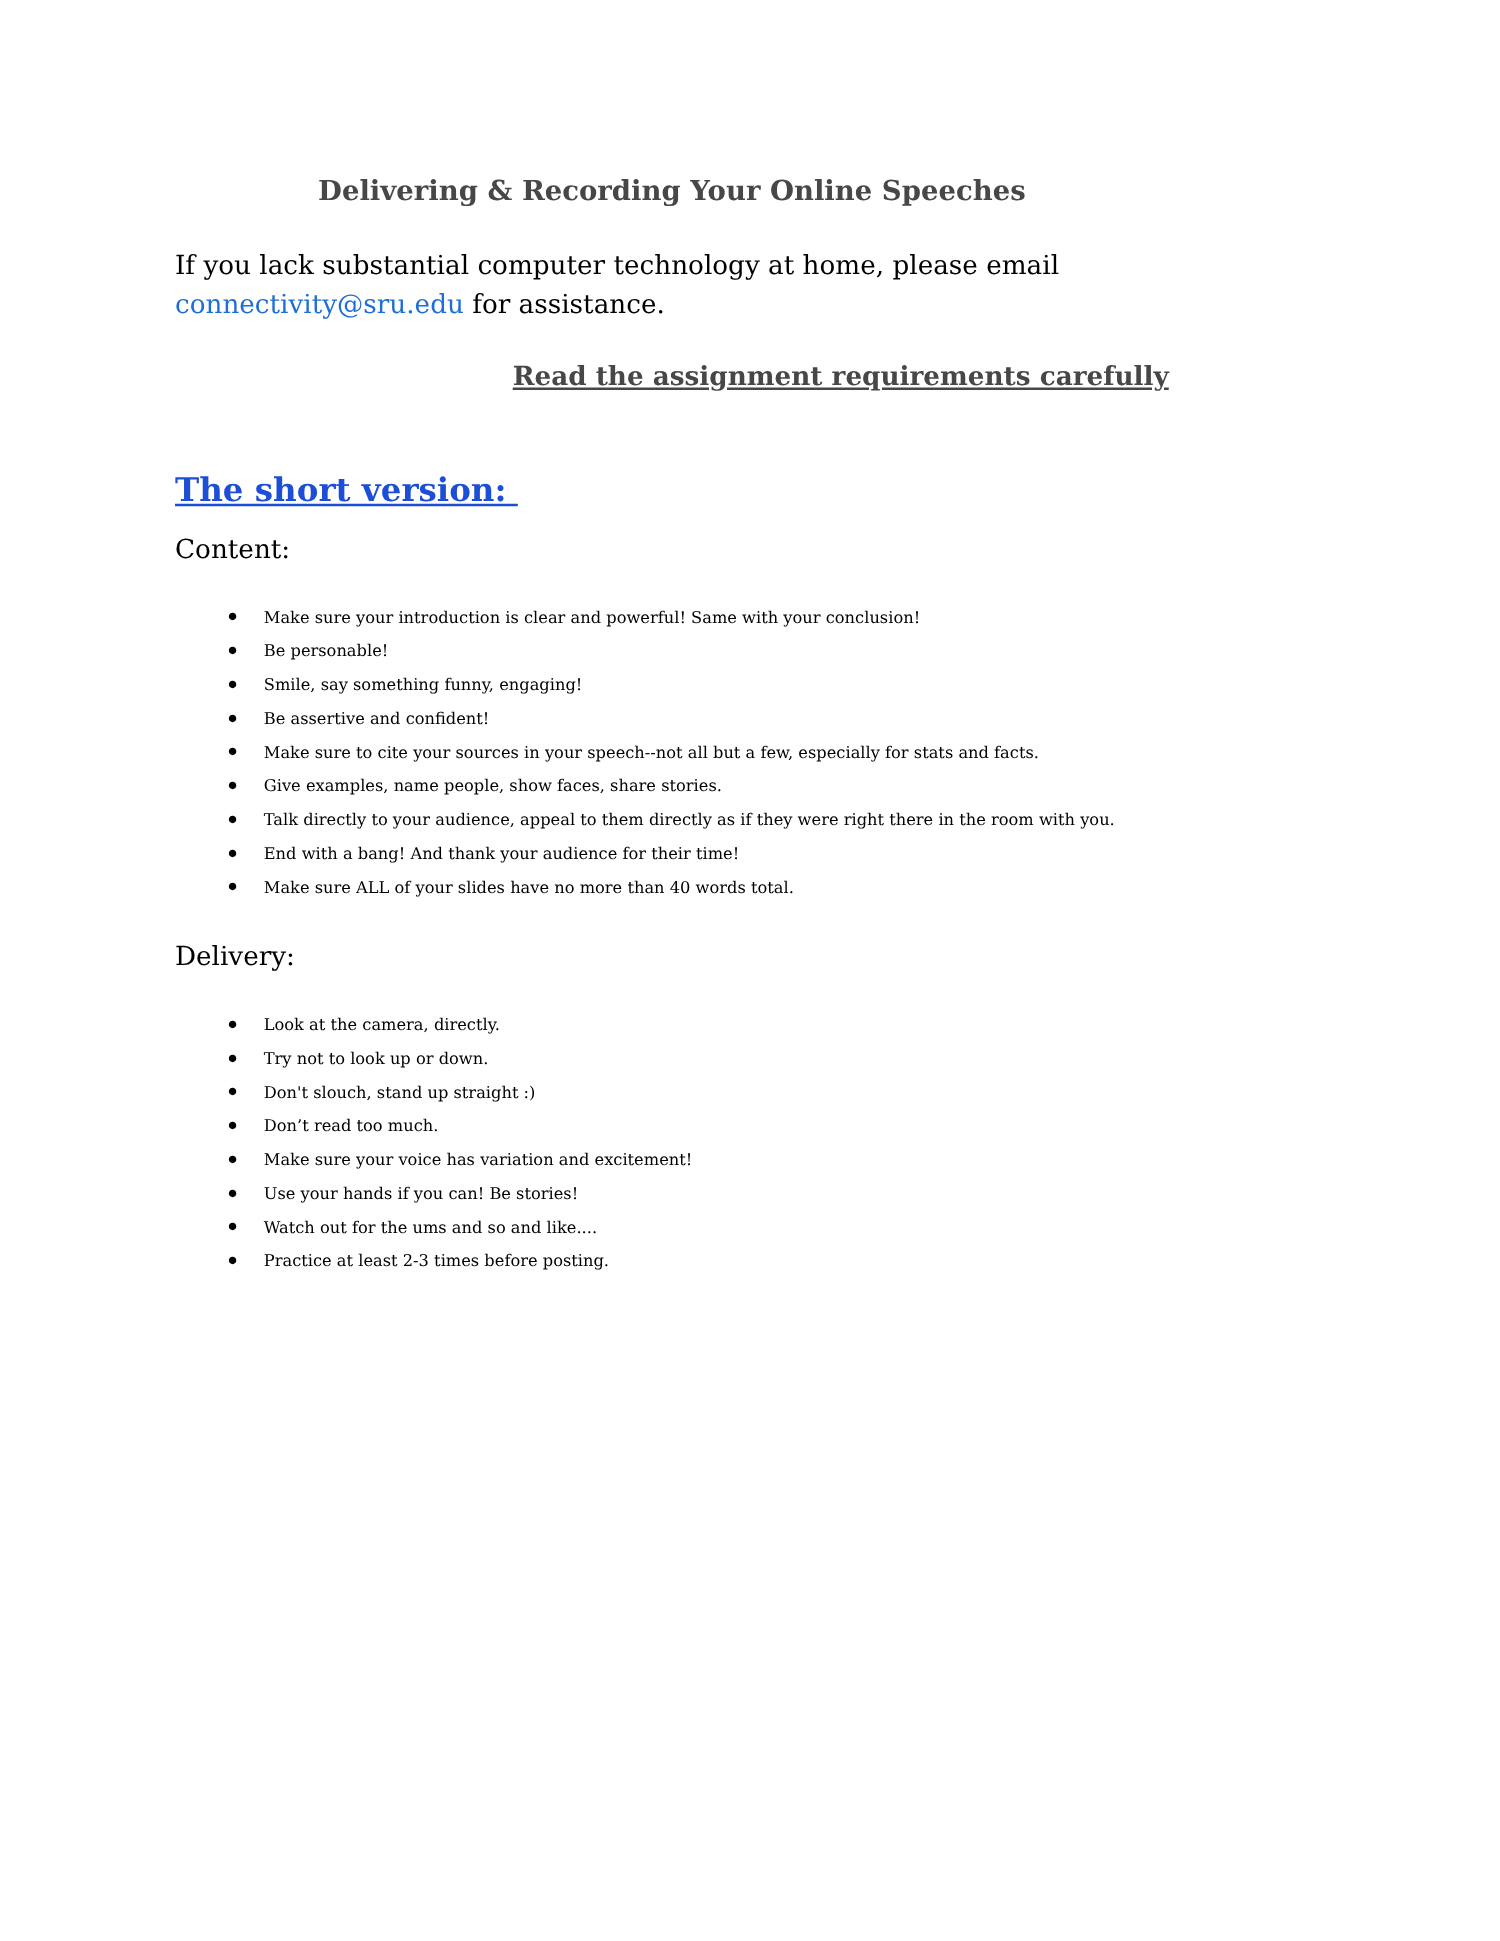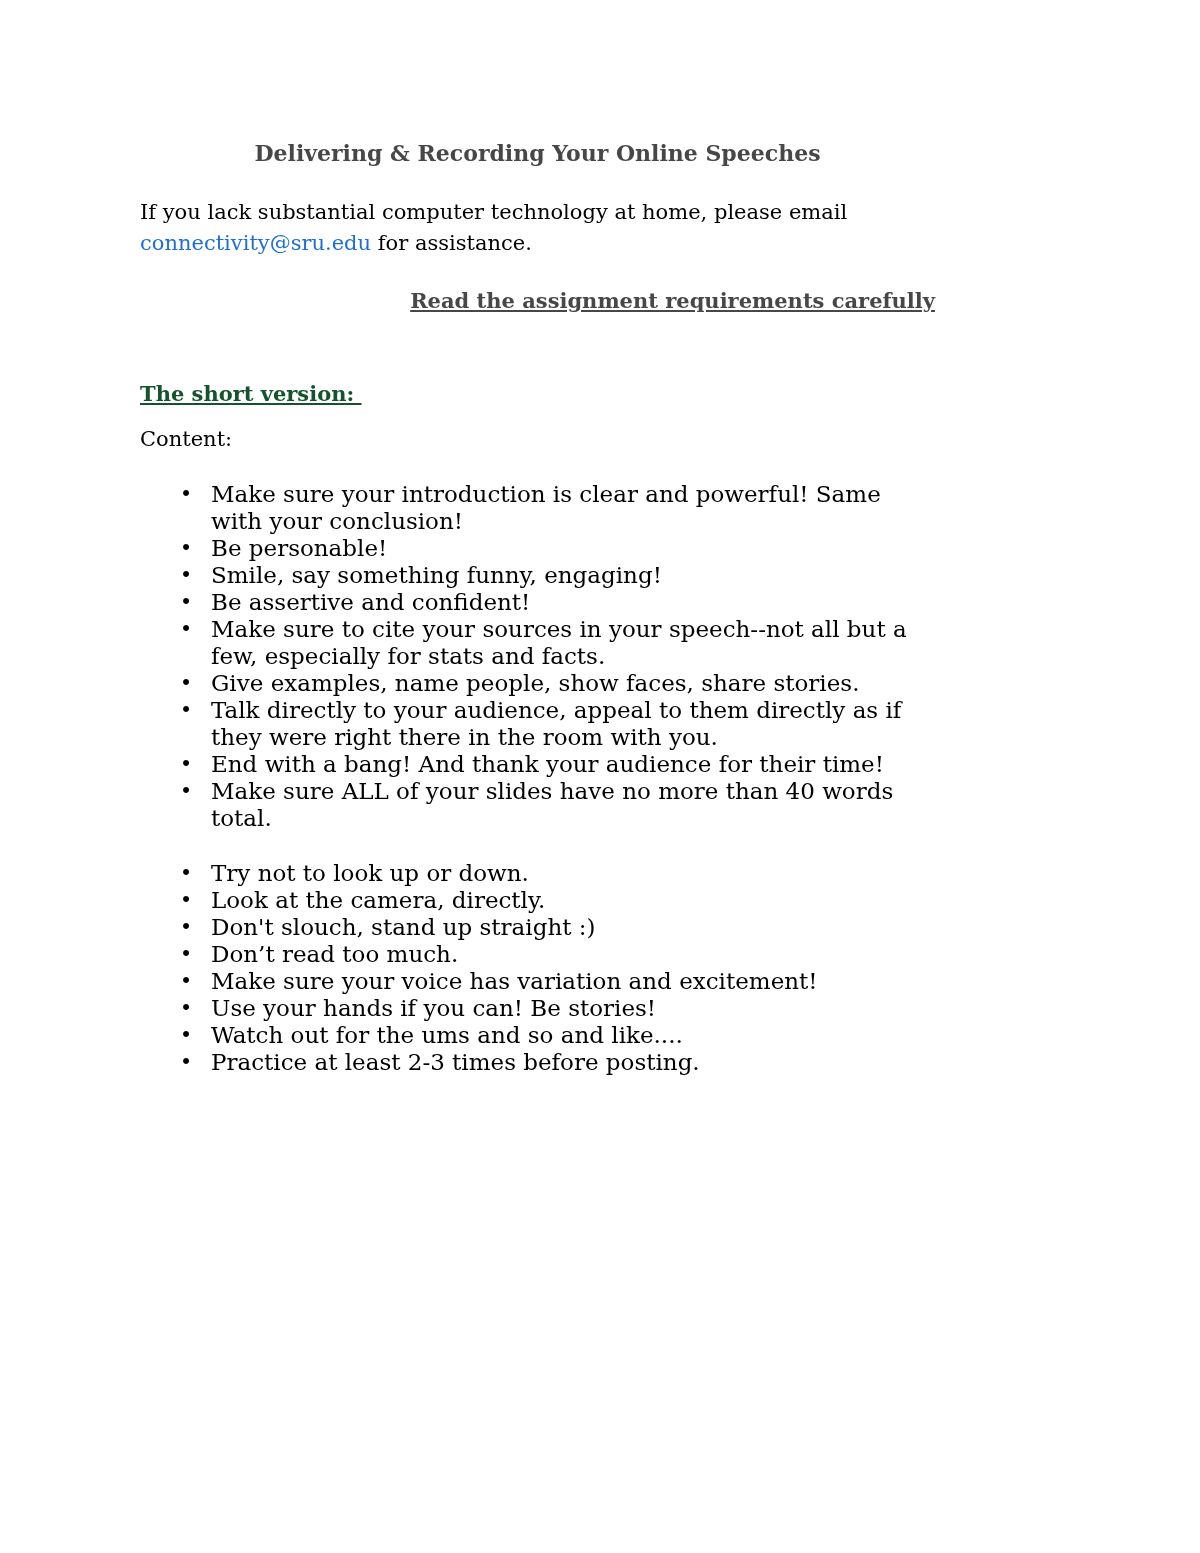--- a/index.html
+++ b/index.html
@@ -47,43 +47,43 @@
     text-align: right;
     font-size: 21px;
     line-height: 27px;
     font-weight: bold;
     color: #474747;
     text-decoration: underline;
     white-space: pre-wrap;
   }
   .section-heading {
     margin: 0 0 19px 0;
-    font-size: 21px;
+    font-size: 26px;
     line-height: 27px;
     font-weight: bold;
-    color: #14532d;
+    color: #1d4ed8;
     text-decoration: underline;
     white-space: pre-wrap;
   }
   .list-label {
     margin: 0 0 28px 0;
     font-size: 21px;
     line-height: 27px;
     color: #000000;
   }
   ul.bullets {
     list-style: none;
     margin: 0 0 28px 0;
     padding: 0;
   }
   ul.bullets li {
     position: relative;
     padding-left: 71px;
     max-width: 850px;
-    font-size: 23px;
+    font-size: 13px;
     line-height: 27px;
     color: #000000;
   }
   ul.bullets li::before {
     content: "\2022";
     position: absolute;
     left: 40px;
     top: 0;
     font-size: 20.5px;
     line-height: 27px;
@@ -110,24 +110,25 @@
     <li>Be personable!</li>
     <li>Smile, say something funny, engaging!</li>
     <li>Be assertive and confident!</li>
     <li>Make sure to cite your sources in your speech--not all but a few, especially for stats and facts.</li>
     <li>Give examples, name people, show faces, share stories.</li>
     <li>Talk directly to your audience, appeal to them directly as if they were right there in the room with you.</li>
     <li>End with a bang! And thank your audience for their time!</li>
     <li>Make sure ALL of your slides have no more than 40 words total.</li>
   </ul>
 
+  <p class="list-label">Delivery:</p>
 
   <ul class="bullets">
+    <li>Look at the camera, directly.</li>
     <li>Try not to look up or down.</li>
-    <li>Look at the camera, directly.</li>
     <li>Don't slouch, stand up straight :)</li>
     <li>Don’t read too much.</li>
     <li>Make sure your voice has variation and excitement!</li>
     <li>Use your hands if you can! Be stories!</li>
     <li>Watch out for the ums and so and like....</li>
     <li>Practice at least 2-3 times before posting.</li>
   </ul>
 
 </div>
 

